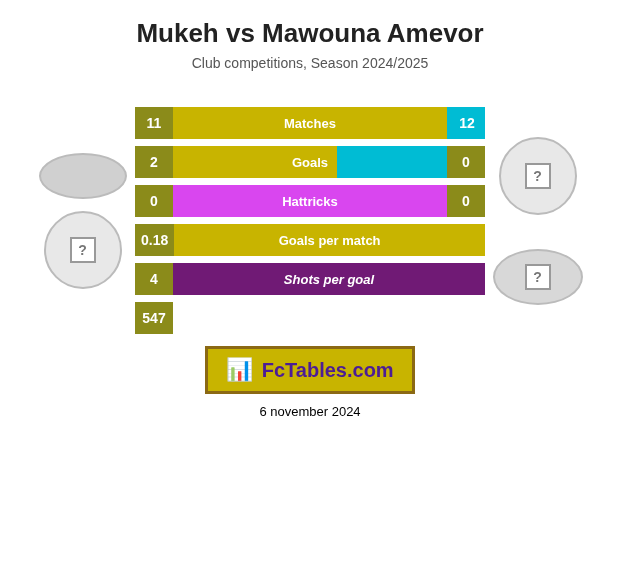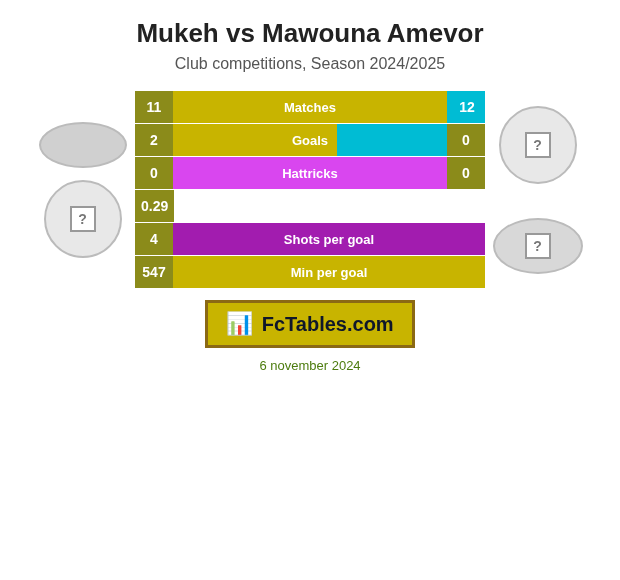--- a/index.html
+++ b/index.html
@@ -22,39 +22,39 @@
 
     .title {
       font-size: 26px;
       font-weight: bold;
       color: #222;
       text-align: center;
       margin-bottom: 6px;
     }
 
     .subtitle {
-      font-size: 16px;
+      font-size: 14px;
       color: #555;
       text-align: center;
-      margin-bottom: 18px;
+      margin-bottom: 36px;
     }
 
     .comparison-area {
       display: flex;
       flex-direction: row;
       align-items: center;
       width: 580px;
       justify-content: center;
       gap: 0;
     }
 
     .stats-col {
       display: flex;
       flex-direction: column;
-      gap: 1px;
+      gap: 7px;
       width: 350px;
     }
 
     .stat-row {
       display: flex;
       flex-direction: row;
       align-items: center;
       height: 32px;
     }
 
@@ -150,26 +150,26 @@
     }
 
     .logo-icon {
       font-size: 22px;
       color: #fff;
     }
 
     .logo-text {
       font-size: 20px;
       font-weight: bold;
-      color: #0f172a;
+      color: #4c1d95;
     }
 
     .date-text {
       font-size: 13px;
-      color: #4d7c0f;
+      color: #000000;
       margin-top: 10px;
       text-align: center;
     }
 
     .left-avatars {
       display: flex;
       flex-direction: column;
       align-items: center;
       width: 105px;
       gap: 0;
@@ -275,31 +275,31 @@
         <div class="stat-right-val" style="background:#8b8b1a;">0</div>
       </div>
 
       <div class="stat-row hattricks">
         <div class="stat-left-val" style="background:#8b8b1a;">0</div>
         <div class="stat-label-bar" style="background:#d946ef;">Hattricks</div>
         <div class="stat-right-val" style="background:#8b8b1a;">0</div>
       </div>
 
       <div class="stat-row">
-        <div class="stat-left-val" style="background:#8b8b1a;">0.29</div>
+        <div class="stat-left-val" style="background:#8b8b1a;">0.18</div>
+        <div class="stat-label-bar" style="background:#c8b400;">Goals per match</div>
       </div>
 
       <div class="stat-row">
         <div class="stat-left-val" style="background:#8b8b1a;">4</div>
-        <div class="stat-label-bar" style="background:#a21caf;">Shots per goal</div>
+        <div class="stat-label-bar" style="background:#701a75;font-style:italic;">Shots per goal</div>
       </div>
 
       <div class="stat-row">
         <div class="stat-left-val" style="background:#8b8b1a;">547</div>
-        <div class="stat-label-bar" style="background:#c8b400;">Min per goal</div>
       </div>
 
     </div>
 
     <div class="right-avatars">
       <div class="ellipse-top-right">
         <div class="qmark-box">?</div>
       </div>
       <div class="ellipse-bottom-right">
         <div class="qmark-box">?</div>

